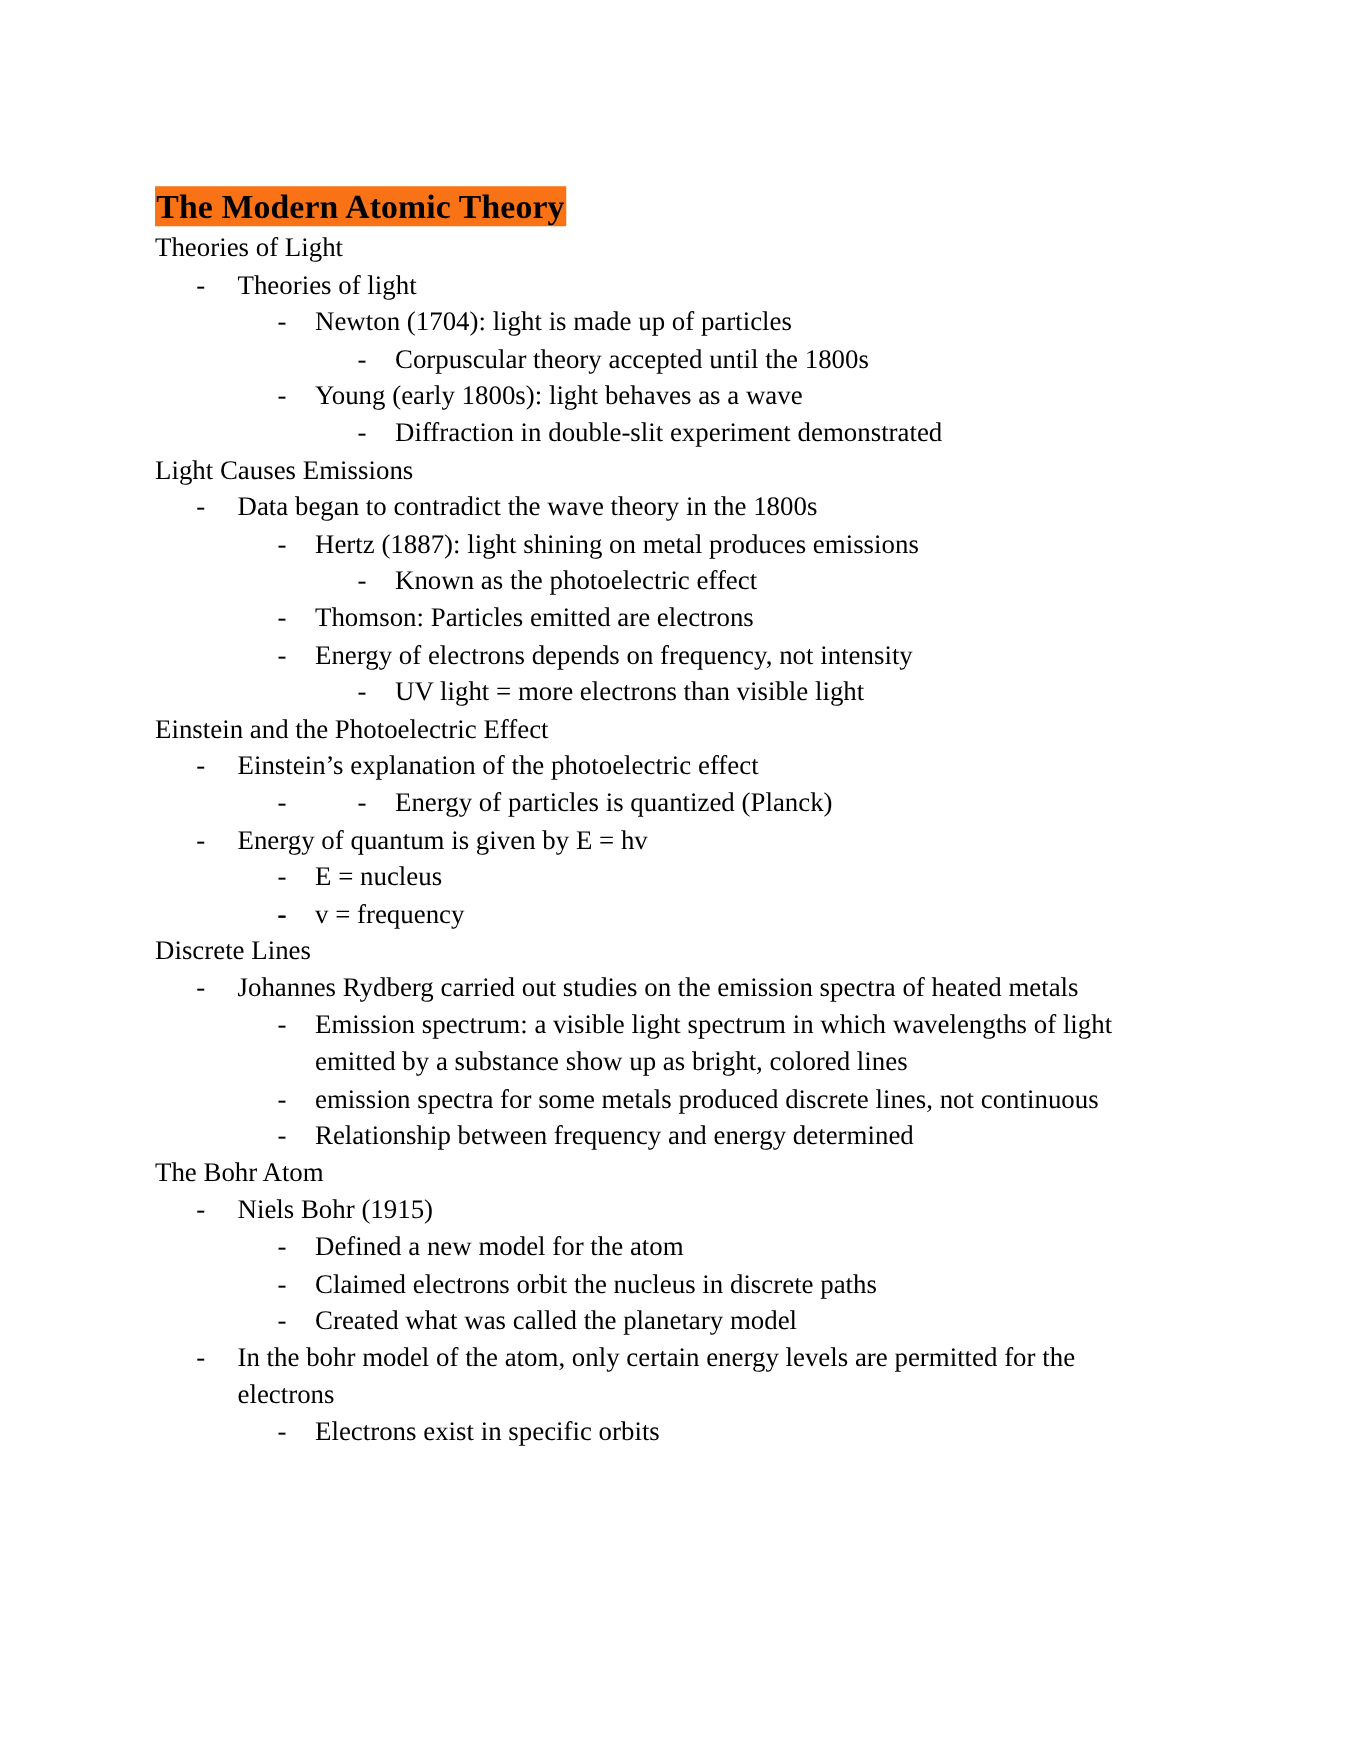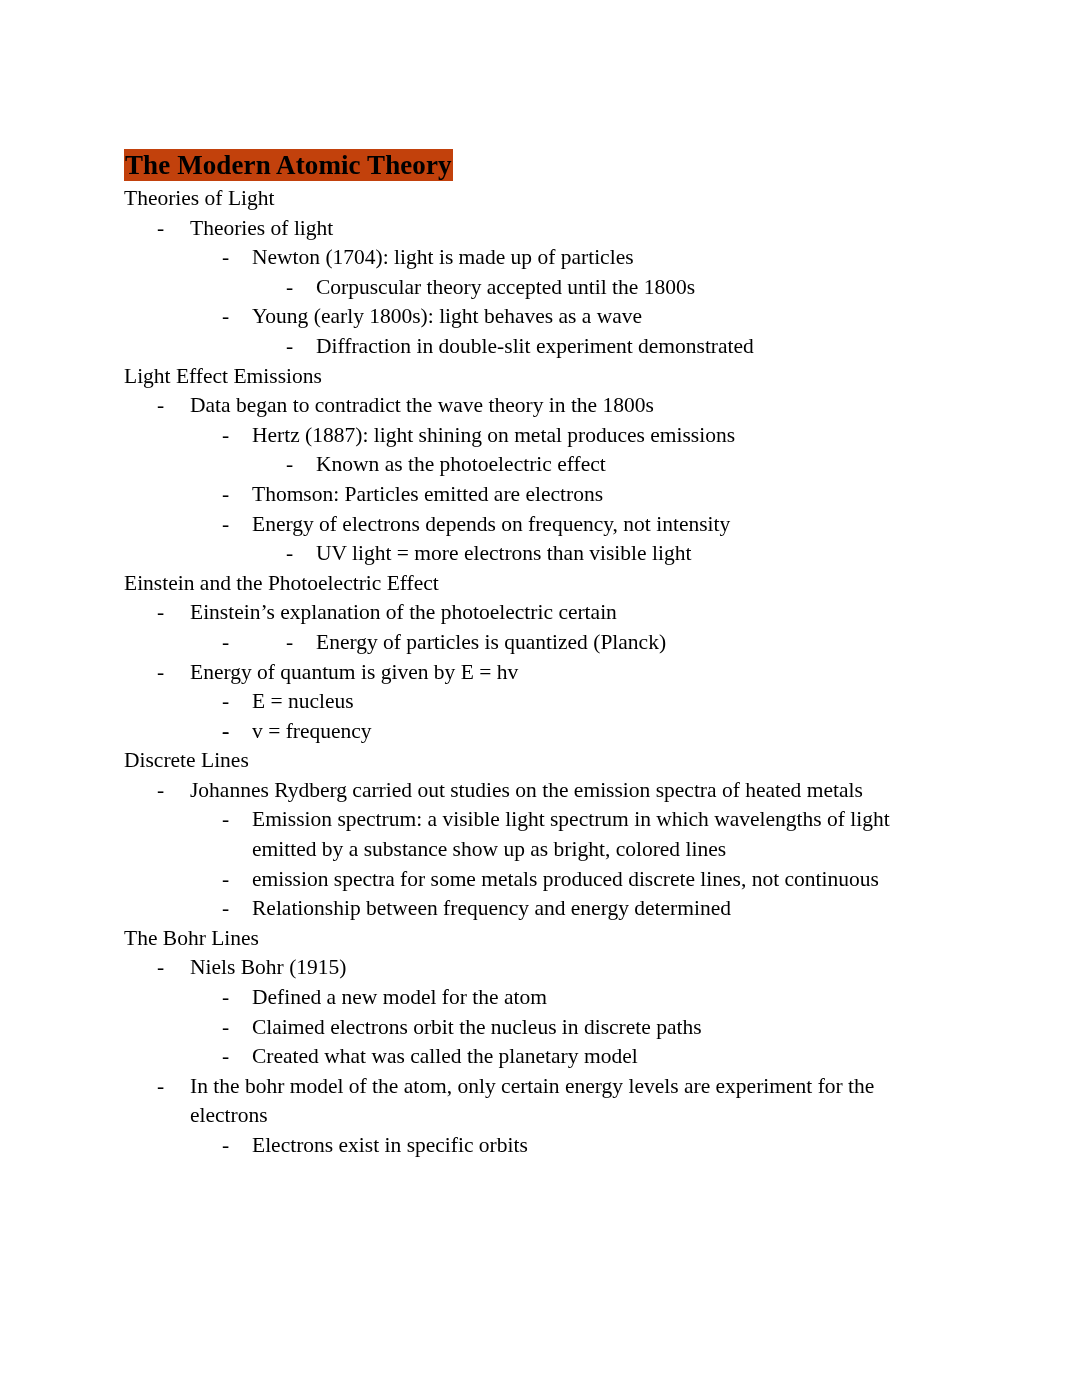--- a/index.html
+++ b/index.html
@@ -24,21 +24,21 @@
     padding: 148px 170px 0 124px;
   }
   .doc-title {
     font-size: 27px;
     font-weight: bold;
     line-height: 34px;
     margin: 0 0 2px 0;
     letter-spacing: 0.1px;
   }
   .doc-title .hl {
-    background: #c2410c;
+    background: #f97316;
     padding: 1px 1px 1px 1px;
     box-decoration-break: clone;
     -webkit-box-decoration-break: clone;
   }
   .section-heading {
     font-size: 21.5px;
     line-height: 29.6px;
     font-weight: normal;
     margin: 0;
     padding: 0;
@@ -97,21 +97,21 @@
         </li>
         <li class="bullet lvl2">
           <span class="dash">-</span>
           <span class="btxt">Young (early 1800s): light behaves as a wave</span>
         </li>
         <li class="bullet lvl3">
           <span class="dash">-</span>
           <span class="btxt">Diffraction in double-slit experiment demonstrated</span>
         </li>
       </ul>
-      <div class="section-heading">Light Effect Emissions</div>
+      <div class="section-heading">Light Causes Emissions</div>
       <ul class="outline">
         <li class="bullet lvl1">
           <span class="dash">-</span>
           <span class="btxt">Data began to contradict the wave theory in the 1800s</span>
         </li>
         <li class="bullet lvl2">
           <span class="dash">-</span>
           <span class="btxt">Hertz (1887): light shining on metal produces emissions</span>
         </li>
         <li class="bullet lvl3">
@@ -128,21 +128,21 @@
         </li>
         <li class="bullet lvl3">
           <span class="dash">-</span>
           <span class="btxt">UV light = more electrons than visible light</span>
         </li>
       </ul>
       <div class="section-heading">Einstein and the Photoelectric Effect</div>
       <ul class="outline">
         <li class="bullet lvl1">
           <span class="dash">-</span>
-          <span class="btxt">Einstein’s explanation of the photoelectric certain</span>
+          <span class="btxt">Einstein’s explanation of the photoelectric effect</span>
         </li>
         <li class="bullet lvl2">
           <span class="dash">-</span>
         </li>
         <li class="bullet lvl3">
           <span class="dash">-</span>
           <span class="btxt">Energy of particles is quantized (Planck)</span>
         </li>
         <li class="bullet lvl1">
           <span class="dash">-</span>
@@ -172,21 +172,21 @@
         </li>
         <li class="bullet lvl2">
           <span class="dash">-</span>
           <span class="btxt">emission spectra for some metals produced discrete lines, not continuous</span>
         </li>
         <li class="bullet lvl2">
           <span class="dash">-</span>
           <span class="btxt">Relationship between frequency and energy determined</span>
         </li>
       </ul>
-      <div class="section-heading">The Bohr Lines</div>
+      <div class="section-heading">The Bohr Atom</div>
       <ul class="outline">
         <li class="bullet lvl1">
           <span class="dash">-</span>
           <span class="btxt">Niels Bohr (1915)</span>
         </li>
         <li class="bullet lvl2">
           <span class="dash">-</span>
           <span class="btxt">Defined a new model for the atom</span>
         </li>
         <li class="bullet lvl2">
@@ -194,21 +194,21 @@
           <span class="btxt">Claimed electrons orbit the nucleus in discrete paths</span>
         </li>
         <li class="bullet lvl2">
           <span class="dash">-</span>
           <span class="btxt">Created what was called the planetary model</span>
         </li>
       </ul>
       <ul class="outline">
         <li class="bullet lvl1">
           <span class="dash">-</span>
-          <span class="btxt">In the bohr model of the atom, only certain energy levels are experiment for the electrons</span>
+          <span class="btxt">In the bohr model of the atom, only certain energy levels are permitted for the electrons</span>
         </li>
         <li class="bullet lvl2">
           <span class="dash">-</span>
           <span class="btxt">Electrons exist in specific orbits</span>
         </li>
       </ul>
     </div>
 </div>
 
 </body></html>

